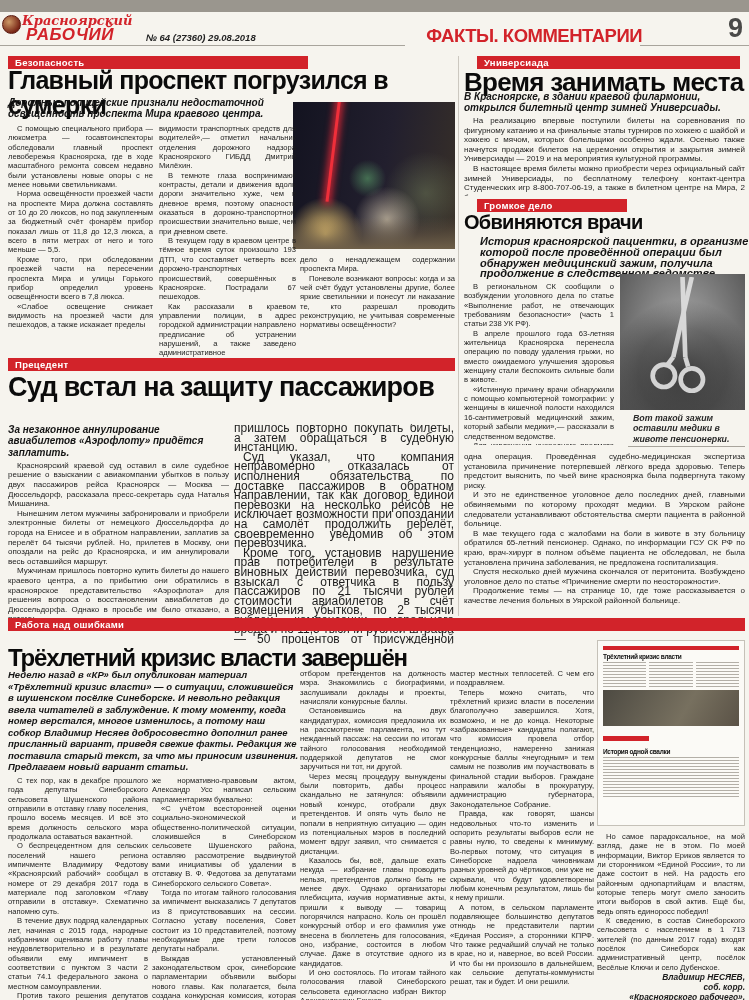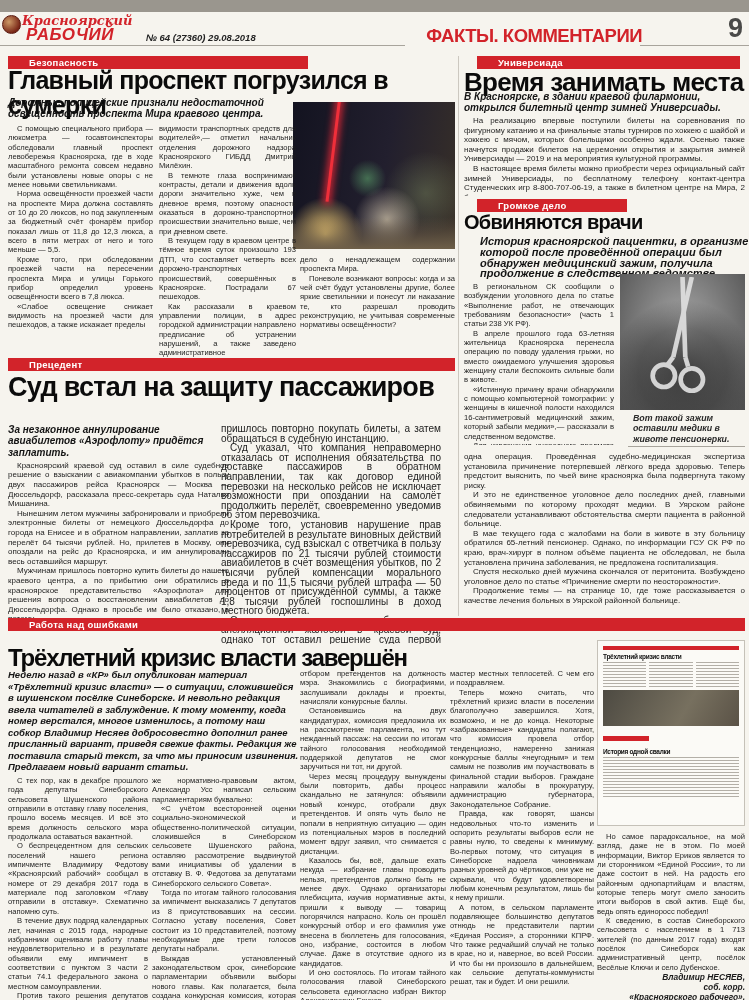--- a/index.html
+++ b/index.html
@@ -1,19 +1,19 @@
 <!DOCTYPE html>
 <html lang="ru" style="--red: #d2232a;"><head>
 <meta charset="utf-8">
 <style>
   *{margin:0;padding:0;box-sizing:border-box}
   html,body{background:#9a968e;font-family:"Liberation Sans",sans-serif}
   #page{position:relative;width:749px;height:1000px;margin:12px auto;background:#f6f4ee;color:#1b1b1b;overflow:hidden}
   .abs{position:absolute}
-  .rubric{background:var(--red,#d2232a);color:#fff;font-weight:bold;font-size:9.5px;line-height:13px;height:13px;padding-left:21px;letter-spacing:.3px}
+  .rubric{background:var(--red,#d2232a);color:#fff;font-weight:bold;font-size:9.5px;line-height:13px;height:13px;padding-left:7px;letter-spacing:.3px}
   .headline{font-weight:bold;color:#0b0b0b;letter-spacing:-.7px;line-height:1.0}
   .lede{font-weight:bold;font-style:italic;color:#151515;text-align:left}
   .body-col{font-size:7.6px;line-height:9.35px;text-align:justify;overflow:hidden;color:#1d1d1d}
   .body-col p{text-indent:9px}
   .cont p:first-child{text-indent:0}
   .rule{background:#a8a49c;height:1px}
   .vrule{background:#ccc8c0;width:1px}
   
   .masthead-script{font-family:"DejaVu Serif",serif;font-style:italic;font-weight:bold;color:var(--red,#d2232a);font-size:13px;line-height:12px}
   .masthead-main{font-style:italic;font-weight:bold;color:var(--red,#d2232a);font-size:17px;letter-spacing:.5px;line-height:17px}
@@ -129,21 +129,21 @@
   <div class="abs rubric" style="left:8px;top:346px;width:447px">Прецедент</div>
   <div class="abs headline" style="left:8px;top:362px;width:450px;font-size:27px">Суд встал на защиту пассажиров</div>
   <div class="abs" style="left:8px;top:412px;width:221px;height:220px;overflow:hidden">
     <div class="lede" style="font-size:10px;line-height:11.3px;margin-bottom:3px">За незаконное аннулирование авиабилетов «Аэрофлоту» придётся заплатить.</div>
     <div class="body-col" style="font-size:8px;line-height:9.6px">
         <p>Красноярский краевой суд оставил в силе судебное решение о взыскании с авиакомпании убытков в пользу двух пассажиров рейса Красноярск — Москва — Дюссельдорф, рассказала пресс-секретарь суда Наталья Мишанина.</p>
         <p>Нынешним летом мужчины забронировали и приобрели электронные билеты от немецкого Дюссельдорфа до города на Енисее и в обратном направлении, заплатив за перелёт 64 тысячи рублей. Но, прилетев в Москву, они опоздали на рейс до Красноярска, и им аннулировали весь оставшийся маршрут.</p>
         <p>Мужчинам пришлось повторно купить билеты до нашего краевого центра, а по прибытию они обратились в красноярское представительство «Аэрофлота» для решения вопроса о восстановлении авиабилетов до Дюссельдорфа. Однако в просьбе им было отказано, а потому</p>
       </div>
   </div>
-  <div class="abs body-col cont" style="left:221px;top:412px;width:220px;height:220px;font-size:10px;line-height:9.6px">
+  <div class="abs body-col cont" style="left:234px;top:412px;width:220px;height:220px;font-size:12px;line-height:9.6px">
       <p>пришлось повторно покупать билеты, а затем обращаться в судебную инстанцию.</p>
       <p>Суд указал, что компания неправомерно отказалась от исполнения обязательства по доставке пассажиров в обратном направлении, так как договор единой перевозки на несколько рейсов не исключает возможности при опоздании на самолёт продолжить перелёт, своевременно уведомив об этом перевозчика.</p>
       <p>Кроме того, установив нарушение прав потребителей в результате виновных действий перевозчика, суд взыскал с ответчика в пользу пассажиров по 21 тысячи рублей стоимости авиабилетов в счёт возмещения убытков, по 2 тысячи рублей компенсации морального вреда и по 11,5 тысячи рублей штрафа — 50 процентов от присуждённой суммы, а также 1,8 тысячи рублей госпошлины в доход местного бюджета.</p>
       <p>Ответчик в свою очередь обратился с апелляционной жалобой в краевой суд, однако тот оставил решение суда первой инстанции без изменений.</p>
     </div>
 
   <div class="abs rubric" style="left:8px;top:606px;width:737px">Работа над ошибками</div>
   <div class="abs headline" style="left:8px;top:634px;width:586px;font-size:24px;letter-spacing:-1.2px">Трёхлетний кризис власти завершён</div>
 
   <div class="abs thumb" style="left:597px;top:628px;width:148px;height:186px">

